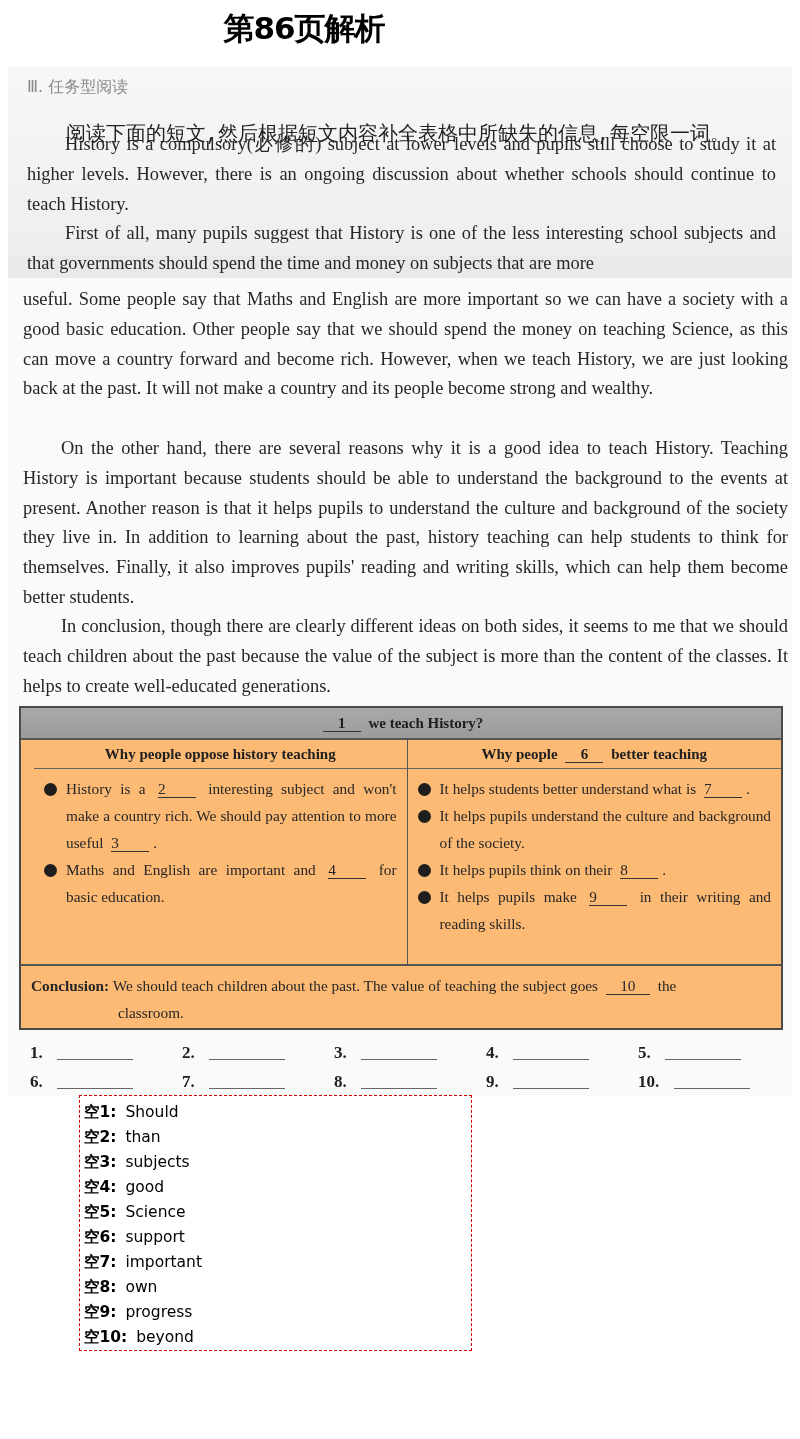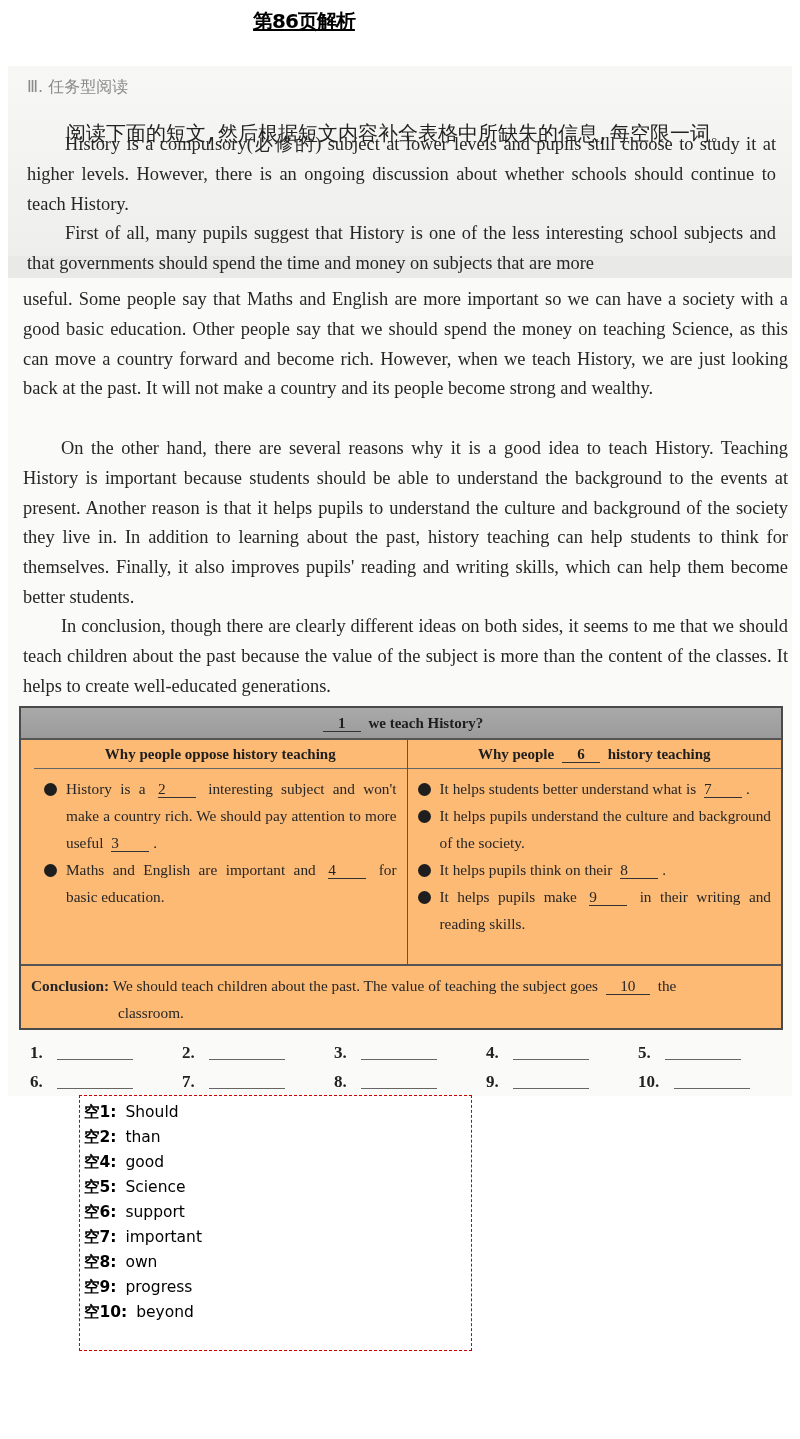--- a/index.html
+++ b/index.html
@@ -2,21 +2,21 @@
 <html><head>
   <meta charset="utf-8">
   <style>
     * { box-sizing: border-box; margin: 0; padding: 0; }
     html, body { width: 800px; height: 1439px; background: #ffffff; overflow: hidden; }
     body { position: relative; font-family: "Liberation Serif", "DejaVu Serif", serif; color: #2a2a2a; }
 
     .page-title {
       position: absolute; left: 0; top: 8px; width: 608px; text-align: center;
       font-family: "DejaVu Sans", "Liberation Sans", sans-serif;
-      font-weight: bold; font-size: 20px; color: #000; letter-spacing: -1px; text-decoration: underline;
+      font-weight: bold; font-size: 31px; color: #000; letter-spacing: -1px;
     }
 
     .scan {
       position: absolute; left: 8px; top: 66px; width: 784px; height: 1030px;
       background: #fafaf9;
     }
     .scan-top {
       position: absolute; left: 8px; top: 66px; width: 784px; height: 212px;
       background: linear-gradient(#f7f7f6, #ededec);
     }
@@ -138,21 +138,21 @@
           <span>Maths and English are important and</span>
           <span class="blank">4</span>
           <span>for basic education.</span>
         </div>
       </div>
     </div>
     <div class="tt-col right">
       <div class="tt-col-head">
         <span>Why people</span>
         <span class="blank">6</span>
-        <span>history teaching</span>
+        <span>better teaching</span>
       </div>
       <div class="tt-list">
         <div class="tt-item">
           <span class="bullet"></span>
           <span>It helps students better understand what is</span>
           <span class="blank">7</span><span>.</span>
         </div>
         <div class="tt-item">
           <span class="bullet"></span>
           <span>It helps pupils understand the culture and background of the society.</span>
@@ -225,20 +225,21 @@
     <div class="al-cell ten">
         <span class="al-num">10.</span>
         <span class="al-line"></span>
       </div>
   </div>
 </div>
 
 <div class="answer-box">
   <div class="ans-row"><span class="ans-label">空1</span><span class="ans-sep">:</span> <span>Should</span></div>
   <div class="ans-row"><span class="ans-label">空2</span><span class="ans-sep">:</span> <span>than</span></div>
+  <div class="ans-row"><span class="ans-label">空3</span><span class="ans-sep">:</span> <span>subjects</span></div>
   <div class="ans-row"><span class="ans-label">空4</span><span class="ans-sep">:</span> <span>good</span></div>
   <div class="ans-row"><span class="ans-label">空5</span><span class="ans-sep">:</span> <span>Science</span></div>
   <div class="ans-row"><span class="ans-label">空6</span><span class="ans-sep">:</span> <span>support</span></div>
   <div class="ans-row"><span class="ans-label">空7</span><span class="ans-sep">:</span> <span>important</span></div>
   <div class="ans-row"><span class="ans-label">空8</span><span class="ans-sep">:</span> <span>own</span></div>
   <div class="ans-row"><span class="ans-label">空9</span><span class="ans-sep">:</span> <span>progress</span></div>
   <div class="ans-row"><span class="ans-label">空10</span><span class="ans-sep">:</span> <span>beyond</span></div>
 </div>
 
 </body></html>

